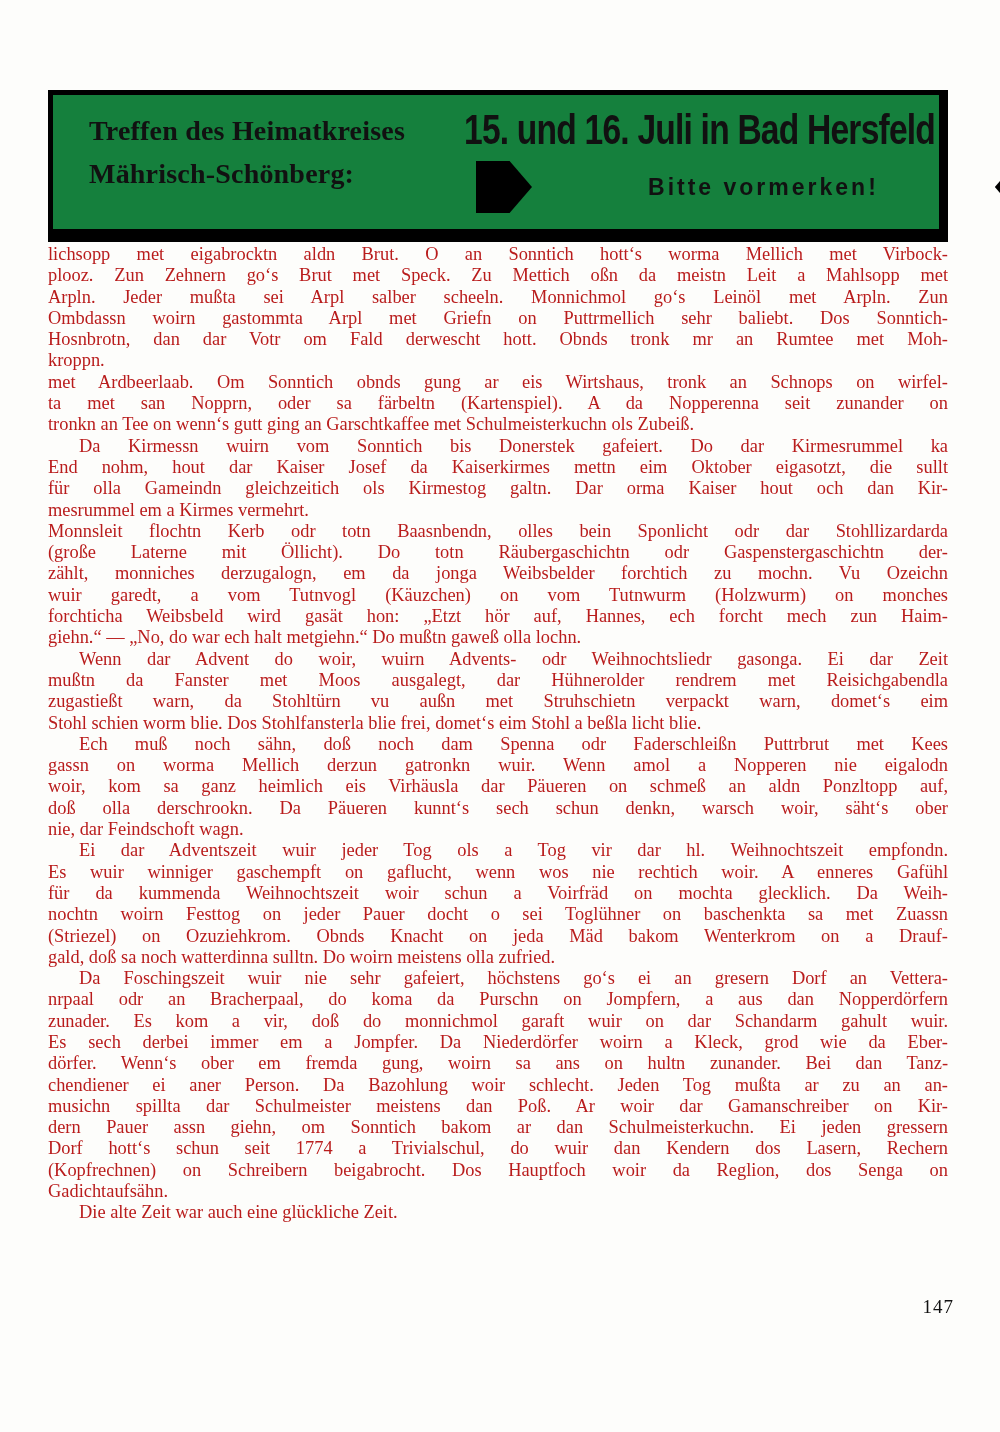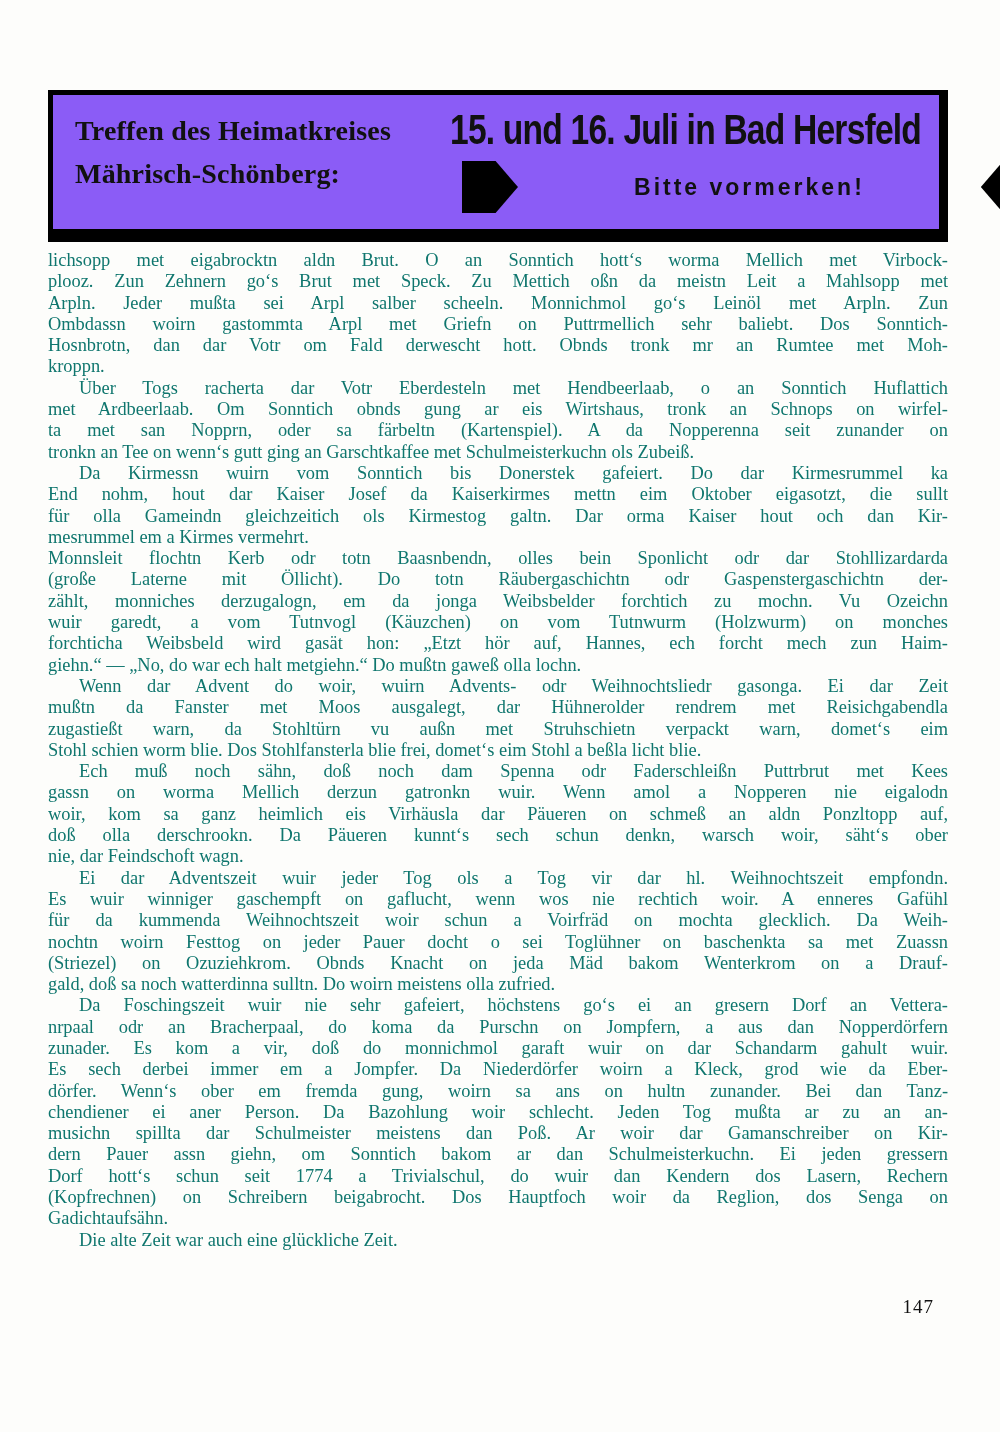--- a/index.html
+++ b/index.html
@@ -19,23 +19,23 @@
 
   
   .header-box {
     position: absolute;
     left: 48px;
     top: 90px;
     width: 900px;
     box-sizing: border-box;
     border: solid #000;
     border-width: 5px 9px 13px 5px;
-    background: #8b5cf6;
+    background: #15803d;
     display: flex;
-    padding: 12px 10px 14px 22px;
+    padding: 12px 10px 14px 36px;
     min-height: 138px;
   }
   .hb-left {
     width: 375px;
     flex: 0 0 auto;
     font-weight: bold;
     font-size: 28px;
     line-height: 1.55;
     letter-spacing: 0.2px;
     padding-top: 2px;
@@ -78,39 +78,39 @@
     background: #000;
     flex: 0 0 auto;
   }
   .arrow-right { clip-path: polygon(0 0, 60% 0, 100% 50%, 60% 100%, 0 100%); }
   .arrow-left  { clip-path: polygon(100% 0, 40% 0, 0 50%, 40% 100%, 100% 100%); }
 
   
   .article {
     position: absolute;
     left: 48px;
-    top: 250px;
+    top: 244px;
     width: 900px;
     font-size: 18.4px;
     line-height: 21.3px;
-    color: #0f766e;
+    color: #b91c1c;
   }
   .line {
     text-align: justify;
     text-align-last: justify;
     white-space: nowrap; 
   }
   .line { white-space: normal; }
   .line.last { text-align-last: left; }
   .line.indent { text-indent: 31px; }
 
   
   .page-number {
     position: absolute;
-    right: 66px;
+    right: 46px;
     top: 1296px;
     font-size: 19px;
     letter-spacing: 1px;
   }
 </style>
 </head>
 <body>
 
 <div class="page">
 
@@ -129,21 +129,20 @@
     </div>
   </div>
 
   <div class="article">
       <div class="line">lichsopp met eigabrocktn aldn Brut. O an Sonntich hott‘s worma Mellich met Virbock-</div>
       <div class="line">plooz. Zun Zehnern go‘s Brut met Speck. Zu Mettich oßn da meistn Leit a Mahlsopp met</div>
       <div class="line">Arpln. Jeder mußta sei Arpl salber scheeln. Monnichmol go‘s Leinöl met Arpln. Zun</div>
       <div class="line">Ombdassn woirn gastommta Arpl met Griefn on Puttrmellich sehr baliebt. Dos Sonntich-</div>
       <div class="line">Hosnbrotn, dan dar Votr om Fald derwescht hott. Obnds tronk mr an Rumtee met Moh-</div>
       <div class="line last">kroppn.</div>
-      <div class="line indent">Über Togs racherta dar Votr Eberdesteln met Hendbeerlaab, o an Sonntich Huflattich</div>
       <div class="line">met Ardbeerlaab. Om Sonntich obnds gung ar eis Wirtshaus, tronk an Schnops on wirfel-</div>
       <div class="line">ta met san Nopprn, oder sa färbeltn (Kartenspiel). A da Nopperenna seit zunander on</div>
       <div class="line last">tronkn an Tee on wenn‘s gutt ging an Garschtkaffee met Schulmeisterkuchn ols Zubeiß.</div>
       <div class="line indent">Da Kirmessn wuirn vom Sonntich bis Donerstek gafeiert. Do dar Kirmesrummel ka</div>
       <div class="line">End nohm, hout dar Kaiser Josef da Kaiserkirmes mettn eim Oktober eigasotzt, die sullt</div>
       <div class="line">für olla Gameindn gleichzeitich ols Kirmestog galtn. Dar orma Kaiser hout och dan Kir-</div>
       <div class="line last">mesrummel em a Kirmes vermehrt.</div>
       <div class="line">Monnsleit flochtn Kerb odr totn Baasnbendn, olles bein Sponlicht odr dar Stohllizardarda</div>
       <div class="line">(große Laterne mit Öllicht). Do totn Räubergaschichtn odr Gaspenstergaschichtn der-</div>
       <div class="line">zählt, monniches derzugalogn, em da jonga Weibsbelder forchtich zu mochn. Vu Ozeichn</div>

